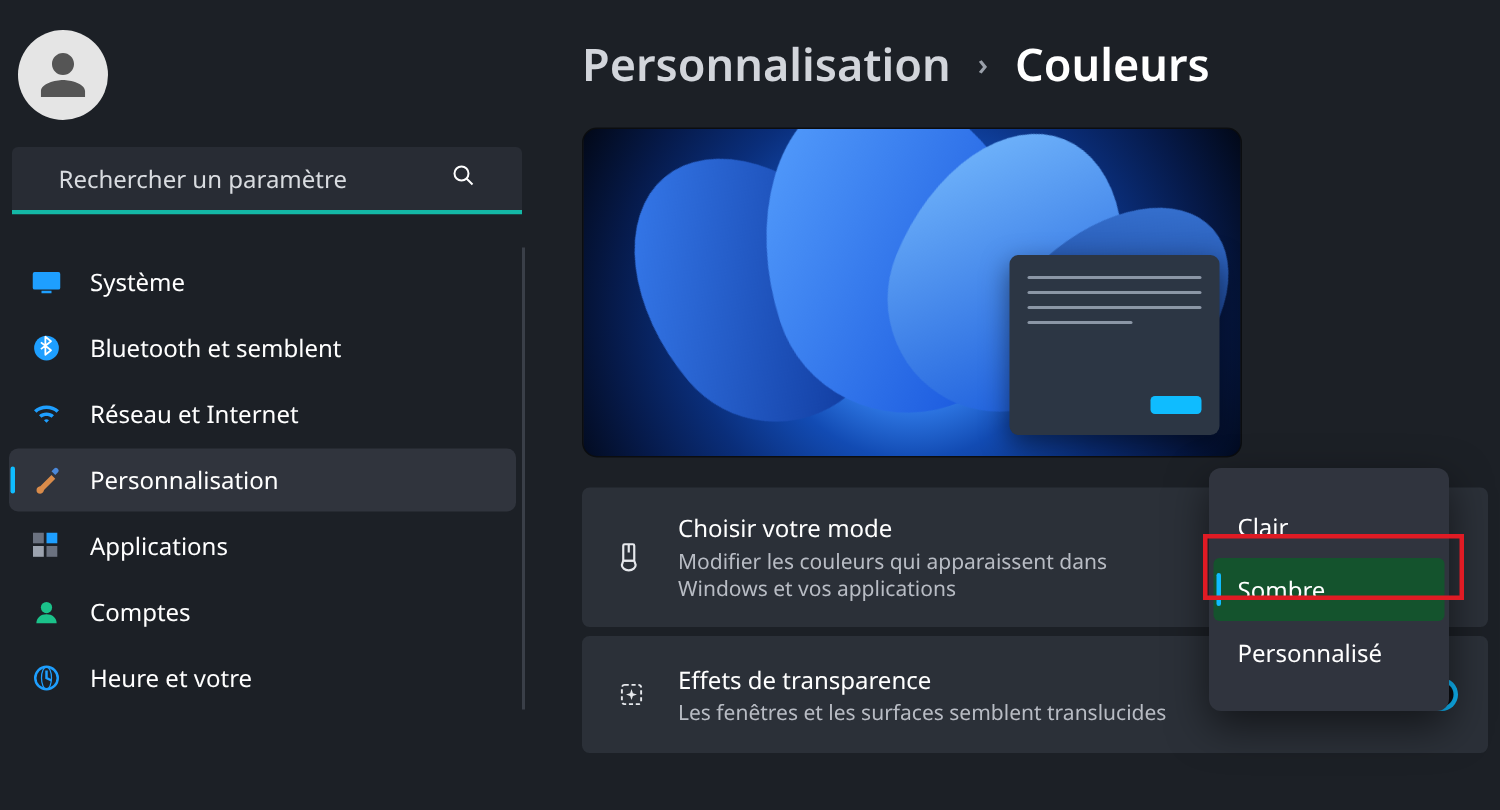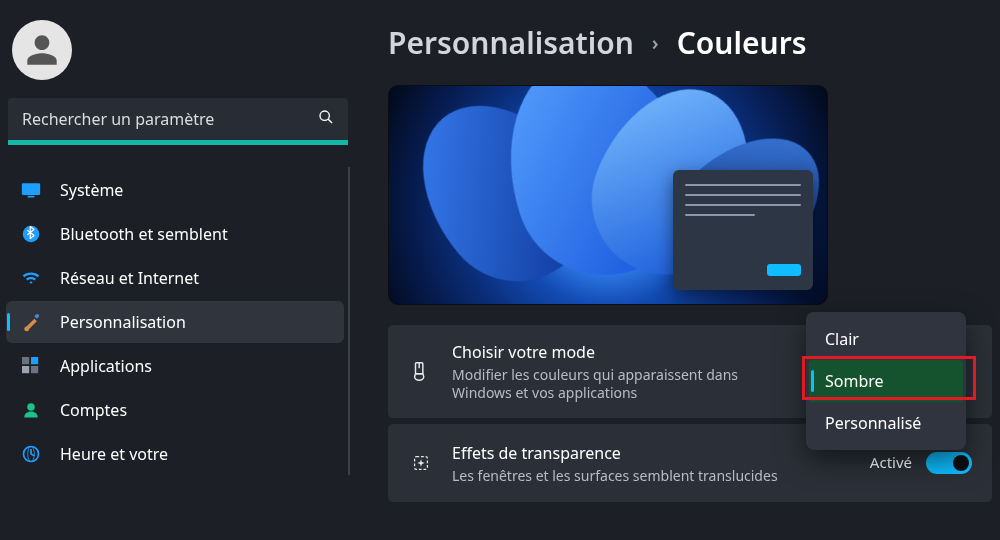--- a/index.html
+++ b/index.html
@@ -28,24 +28,24 @@
     display:flex;align-items:center;gap:12px;
     padding:6px 6px 18px 6px;
   }
   .avatar{
     width:60px;height:60px;border-radius:50%;
     background:#e5e5e5;display:flex;align-items:center;justify-content:center;
   }
   .avatar svg{width:36px;height:36px;fill:#555;}
   .search{
     margin:0 2px 22px 2px;
-    background:#282c34;border-bottom:5px solid #14b8a6;
+    background:#282c34;border-bottom:3px solid #14b8a6;
     border-radius:4px 4px 0 0;
     display:flex;align-items:center;justify-content:space-between;
-    padding:10px 14px;
+    padding:10px 31px;
   }
   .search input{
     background:transparent;border:none;outline:none;color:var(--text);
     font-size:16px;width:85%;
   }
   .search input::placeholder{color:#d9dce0;}
   .search .sicon{color:var(--text);font-size:14px;}
   .nav{
     display:flex;flex-direction:column;gap:2px;
     border-right:2px solid #3a3f48;
@@ -105,21 +105,21 @@
   .setting-row .row-text .sub{font-size:14px;color:var(--text-dim);margin-top:3px;max-width:330px;line-height:1.3;}
   .setting-row .row-end{margin-left:auto;display:flex;align-items:flex-start;gap:14px;}
   .toggle-label{font-size:15px;}
   .toggle{
     width:46px;height:22px;border-radius:11px;background:var(--accent2);position:relative;
   }
   .toggle::after{content:"";position:absolute;right:3px;top:3px;width:16px;height:16px;border-radius:50%;background:#0c0e12;}
   
   .popover{
     position:absolute;top:312px;left:450px;width:160px;
-    background:#30343e;border-radius:8px;padding:6px 0;
+    background:#30343e;border-radius:8px;padding:18px 0;
     box-shadow:0 10px 28px rgba(0,0,0,.55);
   }
   .popover .opt{
     padding:10px 16px;font-size:16px;cursor:pointer;position:relative;border-radius:4px;margin:0 3px;
   }
   .popover .opt.selected::before{
     content:"";position:absolute;left:2px;top:10px;bottom:10px;width:3px;background:var(--accent2);border-radius:2px;
   }
   .popover .opt.selected{background:#14532d;}
   .highlight-box{

